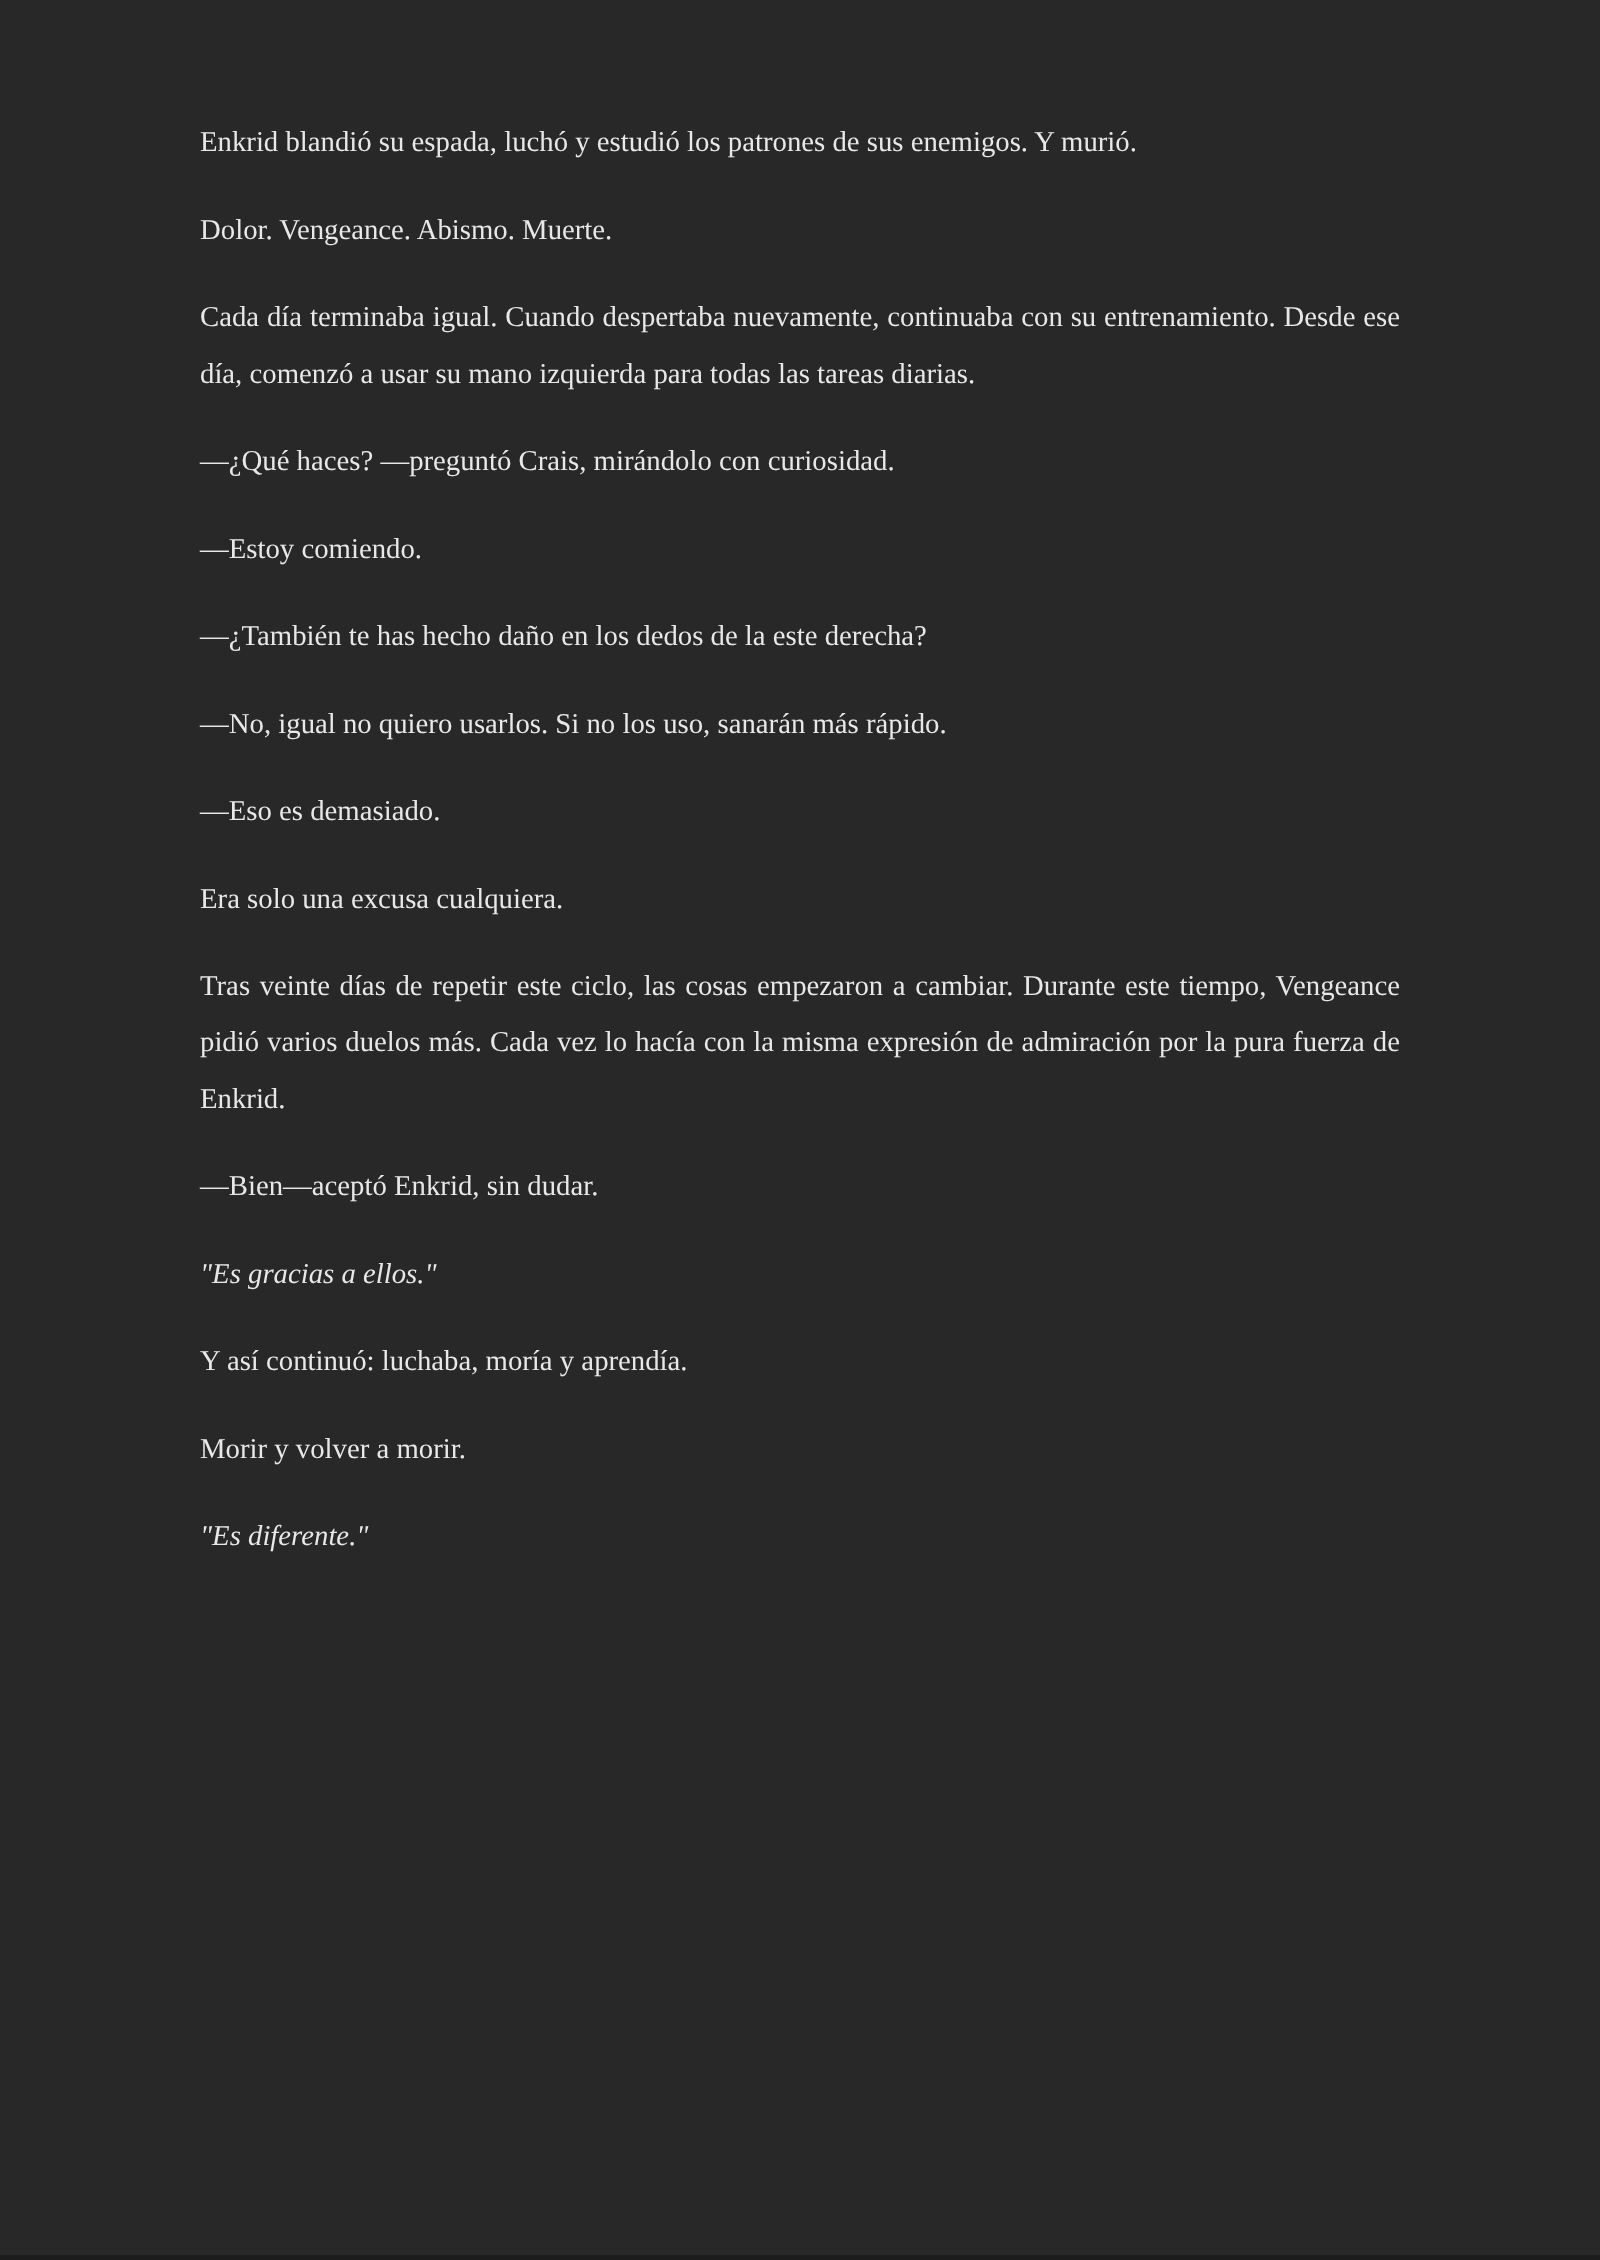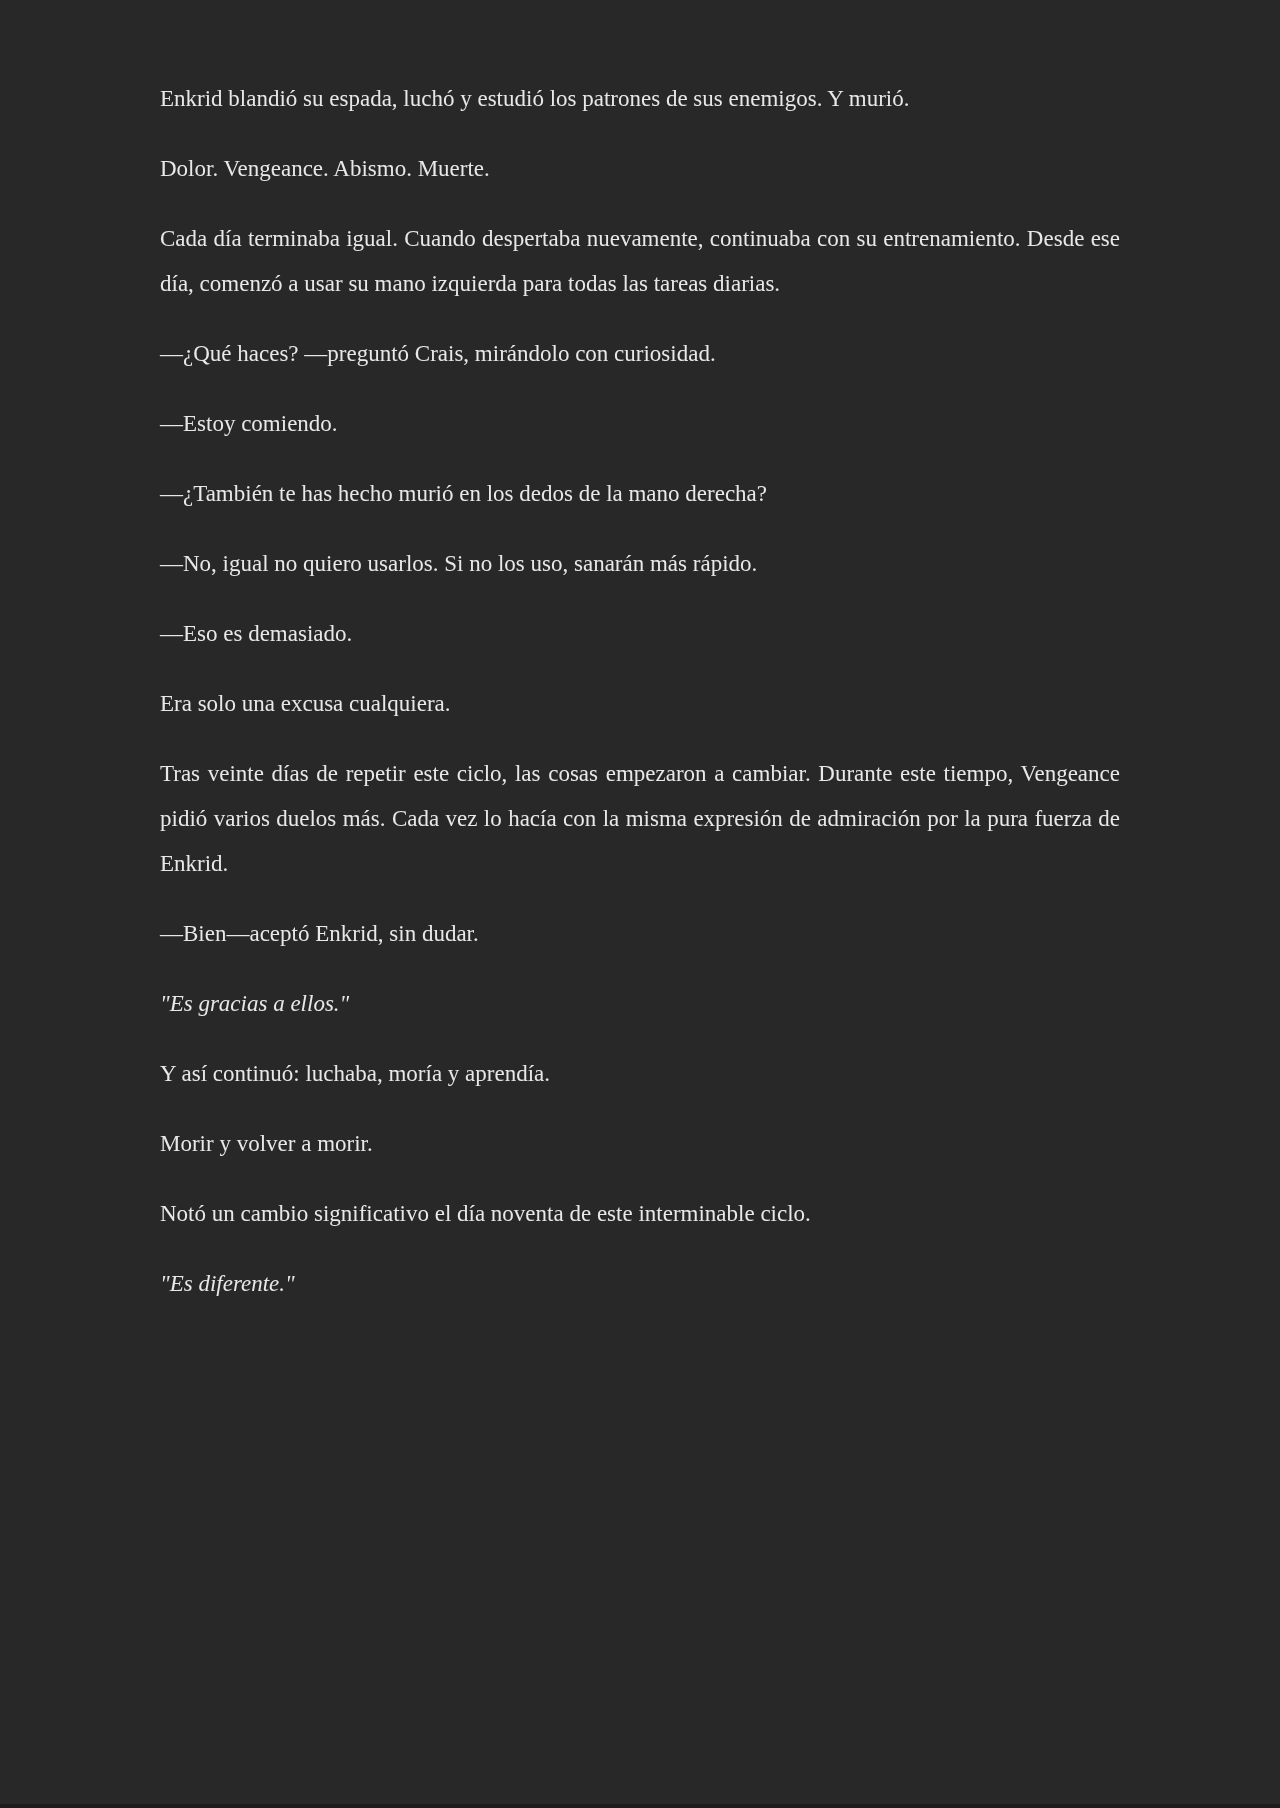--- a/index.html
+++ b/index.html
@@ -11,21 +11,21 @@
     height: 1808px;
     background: #282828;
     color: #e8e8e8;
     font-family: "Liberation Serif", "DejaVu Serif", serif;
     overflow: hidden;
     position: relative;
   }
   .reader {
     width: 960px;
     margin: 0 auto;
-    padding-top: 51px;
+    padding-top: 66px;
     font-size: 23px;
     line-height: 45px;
     text-align: justify;
   }
   .reader p {
     margin: 25px 0;
   }
   .reader p.italic {
     font-style: italic;
   }
@@ -40,26 +40,25 @@
 </style>
 </head>
 <body>
 
 <div class="reader">
   <p>Enkrid blandió su espada, luchó y estudió los patrones de sus enemigos. Y murió.</p>
   <p>Dolor. Vengeance. Abismo. Muerte.</p>
   <p>Cada día terminaba igual. Cuando despertaba nuevamente, continuaba con su entrenamiento. Desde ese día, comenzó a usar su mano izquierda para todas las tareas diarias.</p>
   <p>—¿Qué haces? —preguntó Crais, mirándolo con curiosidad.</p>
   <p>—Estoy comiendo.</p>
-  <p>—¿También te has hecho murió en los dedos de la mano derecha?</p>
+  <p>—¿También te has hecho daño en los dedos de la este derecha?</p>
   <p>—No, igual no quiero usarlos. Si no los uso, sanarán más rápido.</p>
   <p>—Eso es demasiado.</p>
   <p>Era solo una excusa cualquiera.</p>
   <p>Tras veinte días de repetir este ciclo, las cosas empezaron a cambiar. Durante este tiempo, Vengeance pidió varios duelos más. Cada vez lo hacía con la misma expresión de admiración por la pura fuerza de Enkrid.</p>
   <p>—Bien—aceptó Enkrid, sin dudar.</p>
   <p class="italic">"Es gracias a ellos."</p>
   <p>Y así continuó: luchaba, moría y aprendía.</p>
   <p>Morir y volver a morir.</p>
-  <p>Notó un cambio significativo el día noventa de este interminable ciclo.</p>
   <p class="italic">"Es diferente."</p>
 </div>
 
 <div class="bottom-edge"></div>
 
 </body></html>

